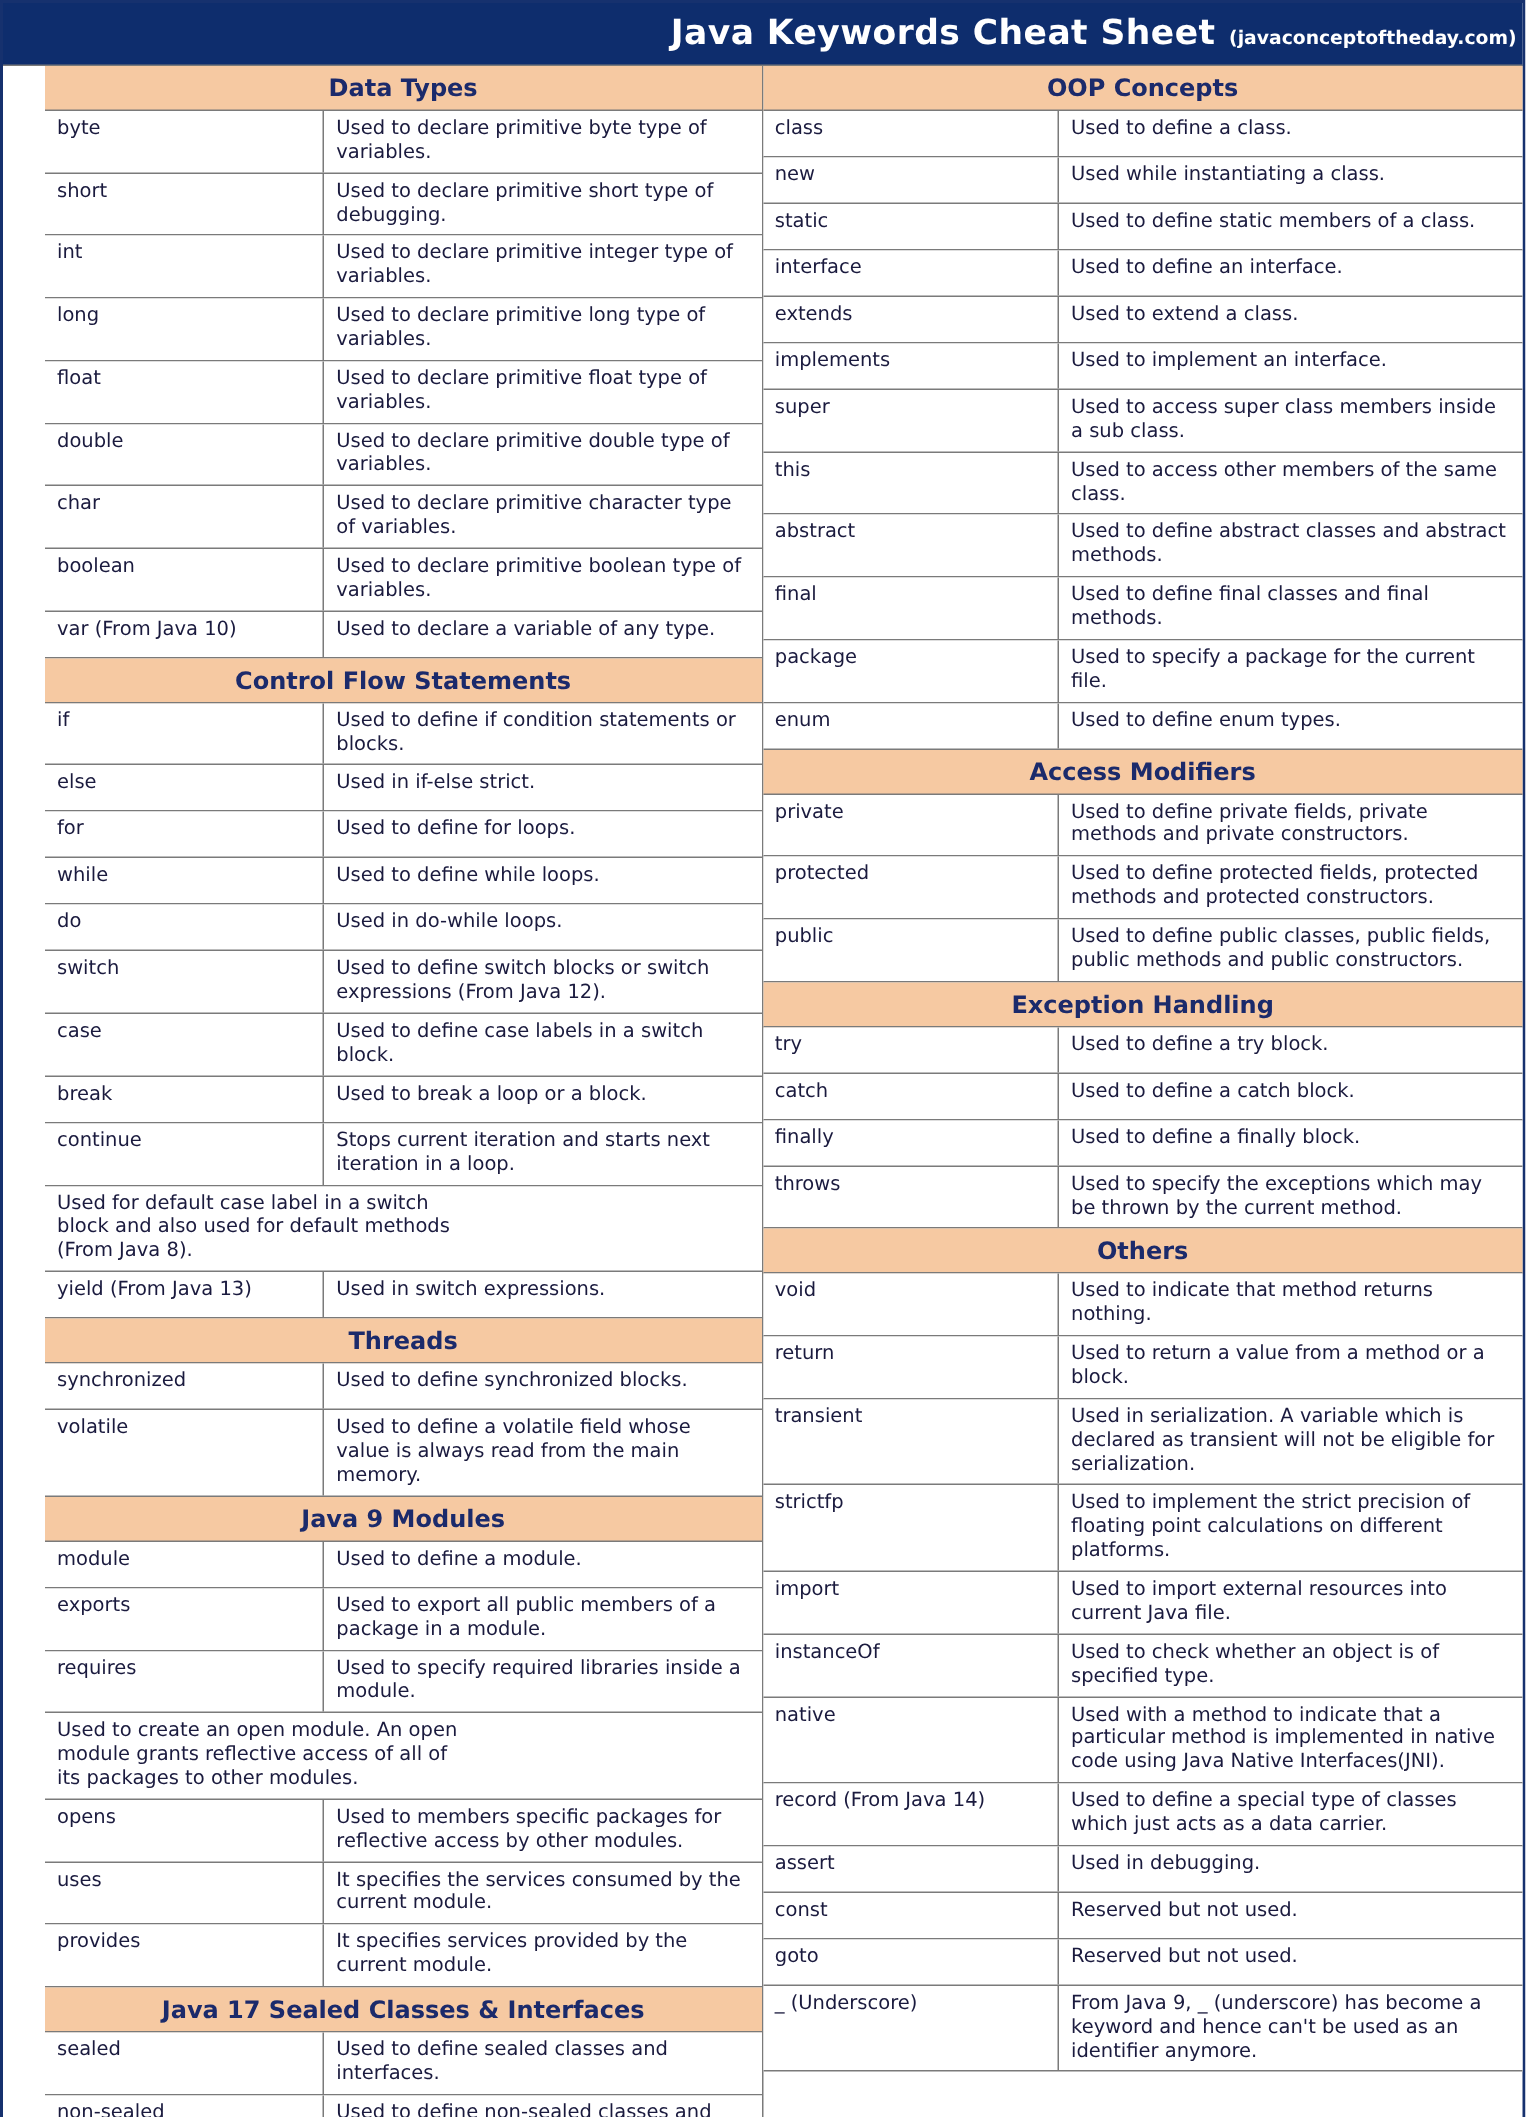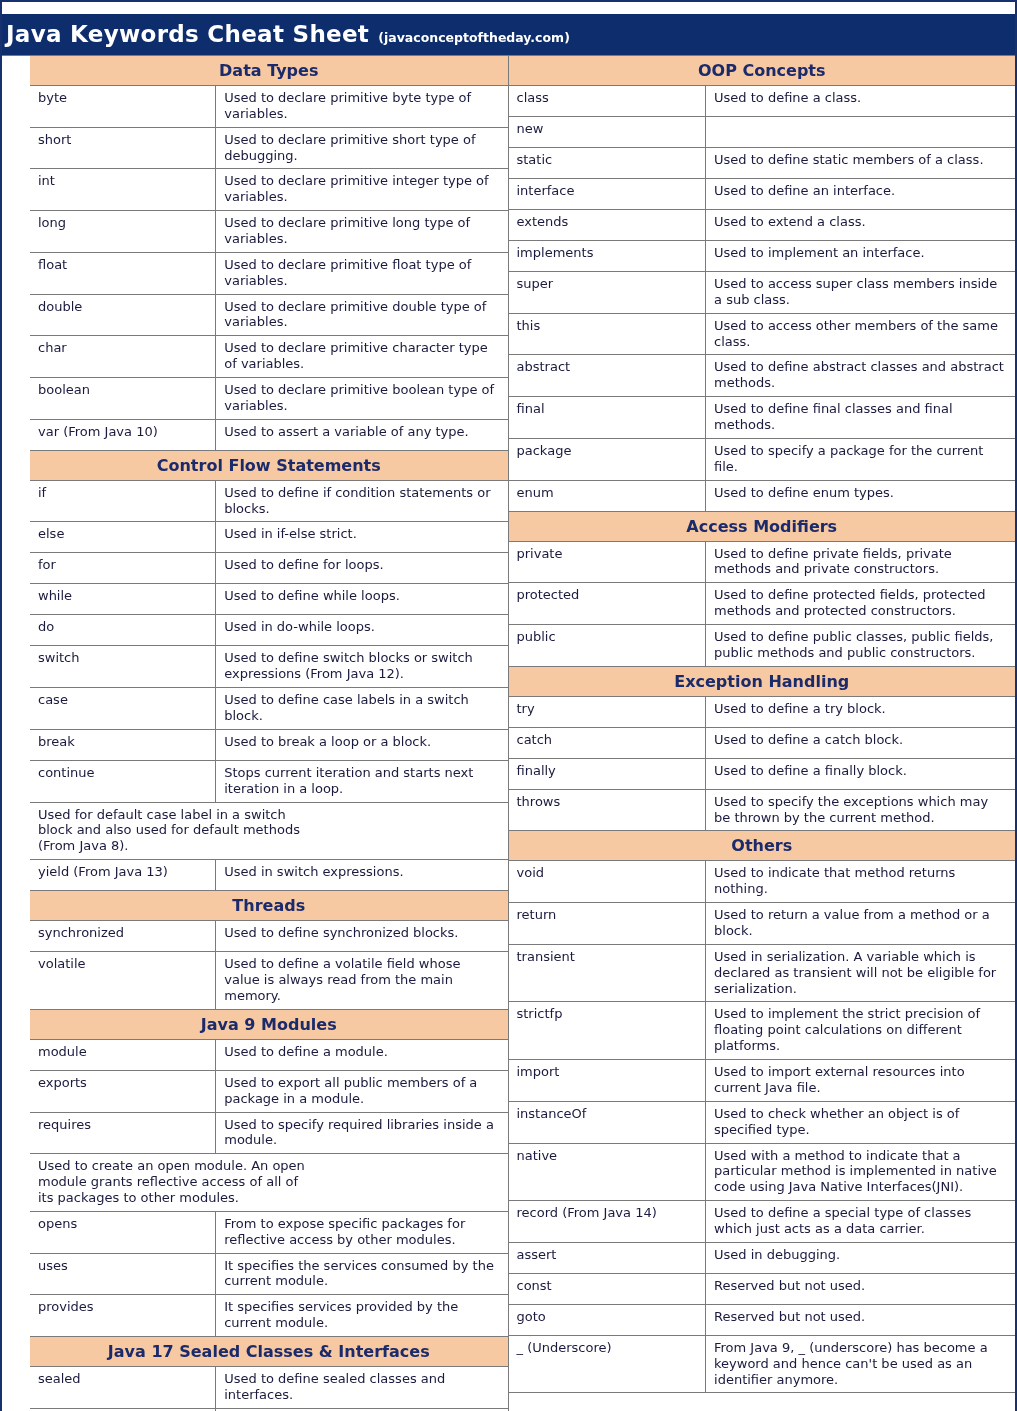--- a/index.html
+++ b/index.html
@@ -21,24 +21,23 @@
   }
   .sheet {
     width: 1017px;
     margin: 0 auto;
     border: 2px solid var(--border-outer);
     background: var(--row-bg);
   }
   .top-header {
     background: var(--header-bg);
     color: var(--header-text);
-    text-align: left;
+    text-align: right;
     padding: 7px 4px 8px 4px;
     border-bottom: 1px solid var(--border-inner);
-    margin-top: 12px;
   }
   .top-header .title {
     font-size: 23px;
     font-weight: bold;
     letter-spacing: 0.3px;
   }
   .top-header .subtitle {
     font-size: 12.5px;
     font-weight: bold;
     margin-left: 4px;
@@ -121,21 +120,21 @@
         <div class="row">
           <div class="cell keyword">char</div>
           <div class="cell desc">Used to declare primitive character type of variables.</div>
         </div>
         <div class="row">
           <div class="cell keyword">boolean</div>
           <div class="cell desc">Used to declare primitive boolean type of variables.</div>
         </div>
         <div class="row">
           <div class="cell keyword">var (From Java 10)</div>
-          <div class="cell desc">Used to assert a variable of any type.</div>
+          <div class="cell desc">Used to declare a variable of any type.</div>
         </div>
         <div class="section-header">Control Flow Statements</div>
         <div class="row">
           <div class="cell keyword">if</div>
           <div class="cell desc">Used to define if condition statements or blocks.</div>
         </div>
         <div class="row">
           <div class="cell keyword">else</div>
           <div class="cell desc">Used in if-else strict.</div>
         </div>
@@ -194,21 +193,21 @@
         </div>
         <div class="row">
           <div class="cell keyword">requires</div>
           <div class="cell desc">Used to specify required libraries inside a module.</div>
         </div>
         <div class="row">
           <div class="cell desc">Used to create an open module. An open module grants reflective access of all of its packages to other modules.</div>
         </div>
         <div class="row">
           <div class="cell keyword">opens</div>
-          <div class="cell desc">From to expose specific packages for reflective access by other modules.</div>
+          <div class="cell desc">Used to members specific packages for reflective access by other modules.</div>
         </div>
         <div class="row">
           <div class="cell keyword">uses</div>
           <div class="cell desc">It specifies the services consumed by the current module.</div>
         </div>
         <div class="row">
           <div class="cell keyword">provides</div>
           <div class="cell desc">It specifies services provided by the current module.</div>
         </div>
         <div class="section-header">Java 17 Sealed Classes &amp; Interfaces</div>
@@ -222,20 +221,21 @@
         </div>
       </div>
     <div class="column right">
         <div class="section-header">OOP Concepts</div>
         <div class="row">
           <div class="cell keyword">class</div>
           <div class="cell desc">Used to define a class.</div>
         </div>
         <div class="row">
           <div class="cell keyword">new</div>
+          <div class="cell desc">Used while instantiating a class.</div>
         </div>
         <div class="row">
           <div class="cell keyword">static</div>
           <div class="cell desc">Used to define static members of a class.</div>
         </div>
         <div class="row">
           <div class="cell keyword">interface</div>
           <div class="cell desc">Used to define an interface.</div>
         </div>
         <div class="row">

